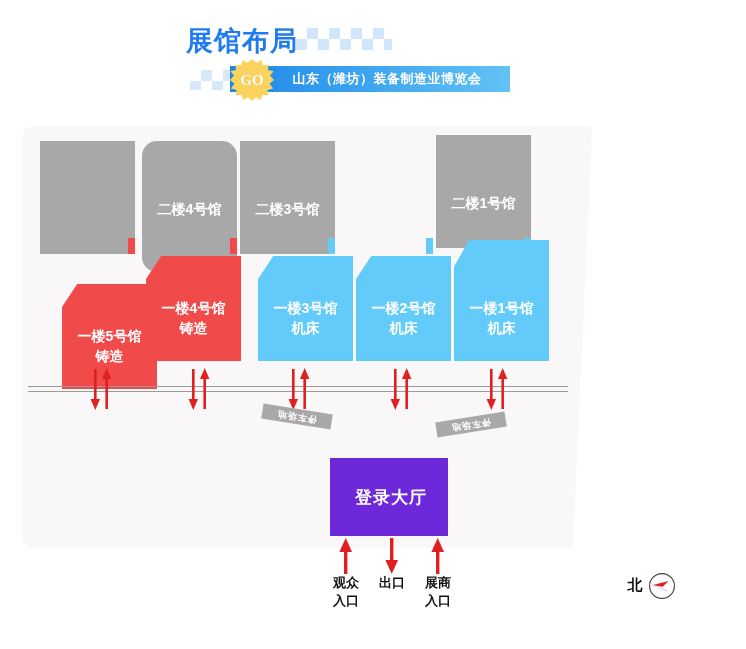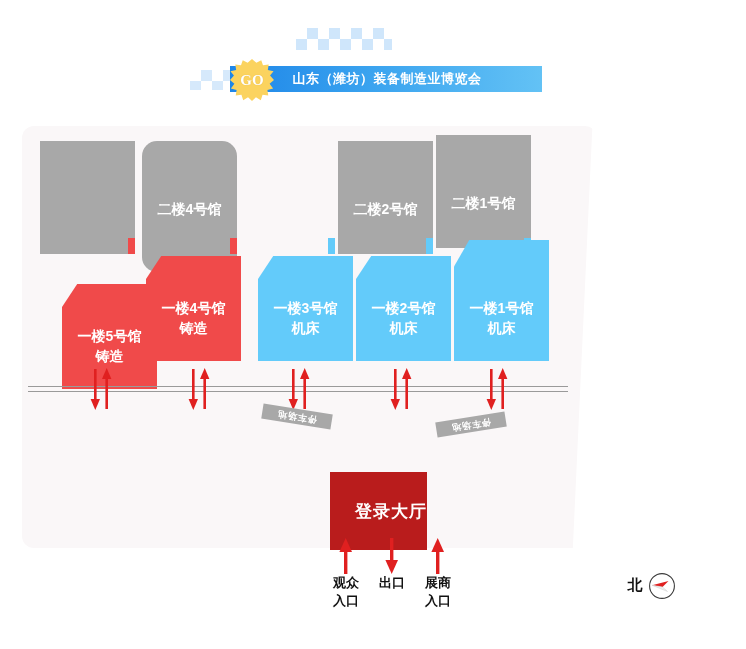--- a/index.html
+++ b/index.html
@@ -28,21 +28,20 @@
     background-size:22px 22px;
     background-position:0 0,11px 11px;
   }
   #checker-title{left:296px;top:28px;width:96px;height:22px;}
   #checker-banner{left:190px;top:70px;width:66px;height:20px;opacity:.85;}
 
   #banner{
     position:absolute;left:230px;top:66px;width:280px;height:26px;
     background:linear-gradient(90deg,#1e86e8 0%,#3aa3ef 45%,#63c2f5 100%);
     z-index:2;
-    padding-left:32px;
   }
   #banner-text{
     position:absolute;left:0;top:0;width:280px;height:26px;
     line-height:26px;text-align:center;
     color:#ffffff;font-size:13px;font-weight:bold;letter-spacing:.5px;
     text-indent:34px;
   }
   #go-badge{
     position:absolute;left:230px;top:59px;width:44px;height:42px;z-index:4;
   }
@@ -109,23 +108,22 @@
   .park-banner{
     position:absolute;background:#a8a8a8;
     color:#ffffff;font-size:9px;font-weight:bold;
     text-align:center;line-height:15px;height:15px;
     letter-spacing:1px;
   }
   .park-banner span{display:inline-block;transform:scale(-1,-1);}
 
   
   #lobby{
-    position:absolute;left:330px;top:458px;width:97px;height:78px;
-    background:#b91c1c;
-    margin-top:14px;
+    position:absolute;left:330px;top:458px;width:118px;height:78px;
+    background:#6d28d9;
   }
   #lobby-label{
     position:absolute;left:0;top:28px;width:122px;text-align:center;
     color:#ffffff;font-size:17px;font-weight:bold;letter-spacing:1px;
   }
 
   
   .ent{position:absolute;width:48px;text-align:center;}
   .ent .ico{height:36px;}
   .ent .t1,.ent .t2{
@@ -140,20 +138,23 @@
   }
   #compass-dial{position:absolute;left:22px;top:0;width:28px;height:28px;}
 </style>
 </head>
 <body>
 
 <div id="header">
 
   <div class="checker" id="checker-title"></div>
 
+  <div id="title-wrap">
+    <span id="page-title">展馆布局</span>
+  </div>
 
   <div class="checker" id="checker-banner"></div>
 
   <div id="banner">
     <div id="banner-text">山东（潍坊）装备制造业博览会</div>
   </div>
 
   <div id="go-badge">
     <div id="go-star"></div>
     <div id="go-text">GO</div>
@@ -163,22 +164,22 @@
 <div id="map-panel"></div>
 
 <div id="map-layer">
 
   <div class="hall2" style="left:40px;top:141px;width:95px;height:113px;">
     <div class="lbl"></div>
   </div>
   <div class="hall2" style="left:142px;top:141px;width:95px;height:131px;border-radius:15px;">
     <div class="lbl">二楼4号馆</div>
   </div>
-  <div class="hall2" style="left:338px;top:141px;width:95px;height:113px;">
-    <div class="lbl">二楼2号馆</div>
+  <div class="hall2" style="left:240px;top:141px;width:95px;height:113px;">
+    <div class="lbl">二楼3号馆</div>
   </div>
   <div class="hall2" style="left:436px;top:135px;width:95px;height:113px;">
     <div class="lbl">二楼1号馆</div>
   </div>
 
   <div class="nub red" style="left:128px;top:238px;"></div>
   <div class="nub red" style="left:230px;top:238px;"></div>
   <div class="nub blue" style="left:328px;top:238px;"></div>
   <div class="nub blue" style="left:426px;top:238px;"></div>
   <div class="nub blue" style="left:524px;top:238px;"></div>

